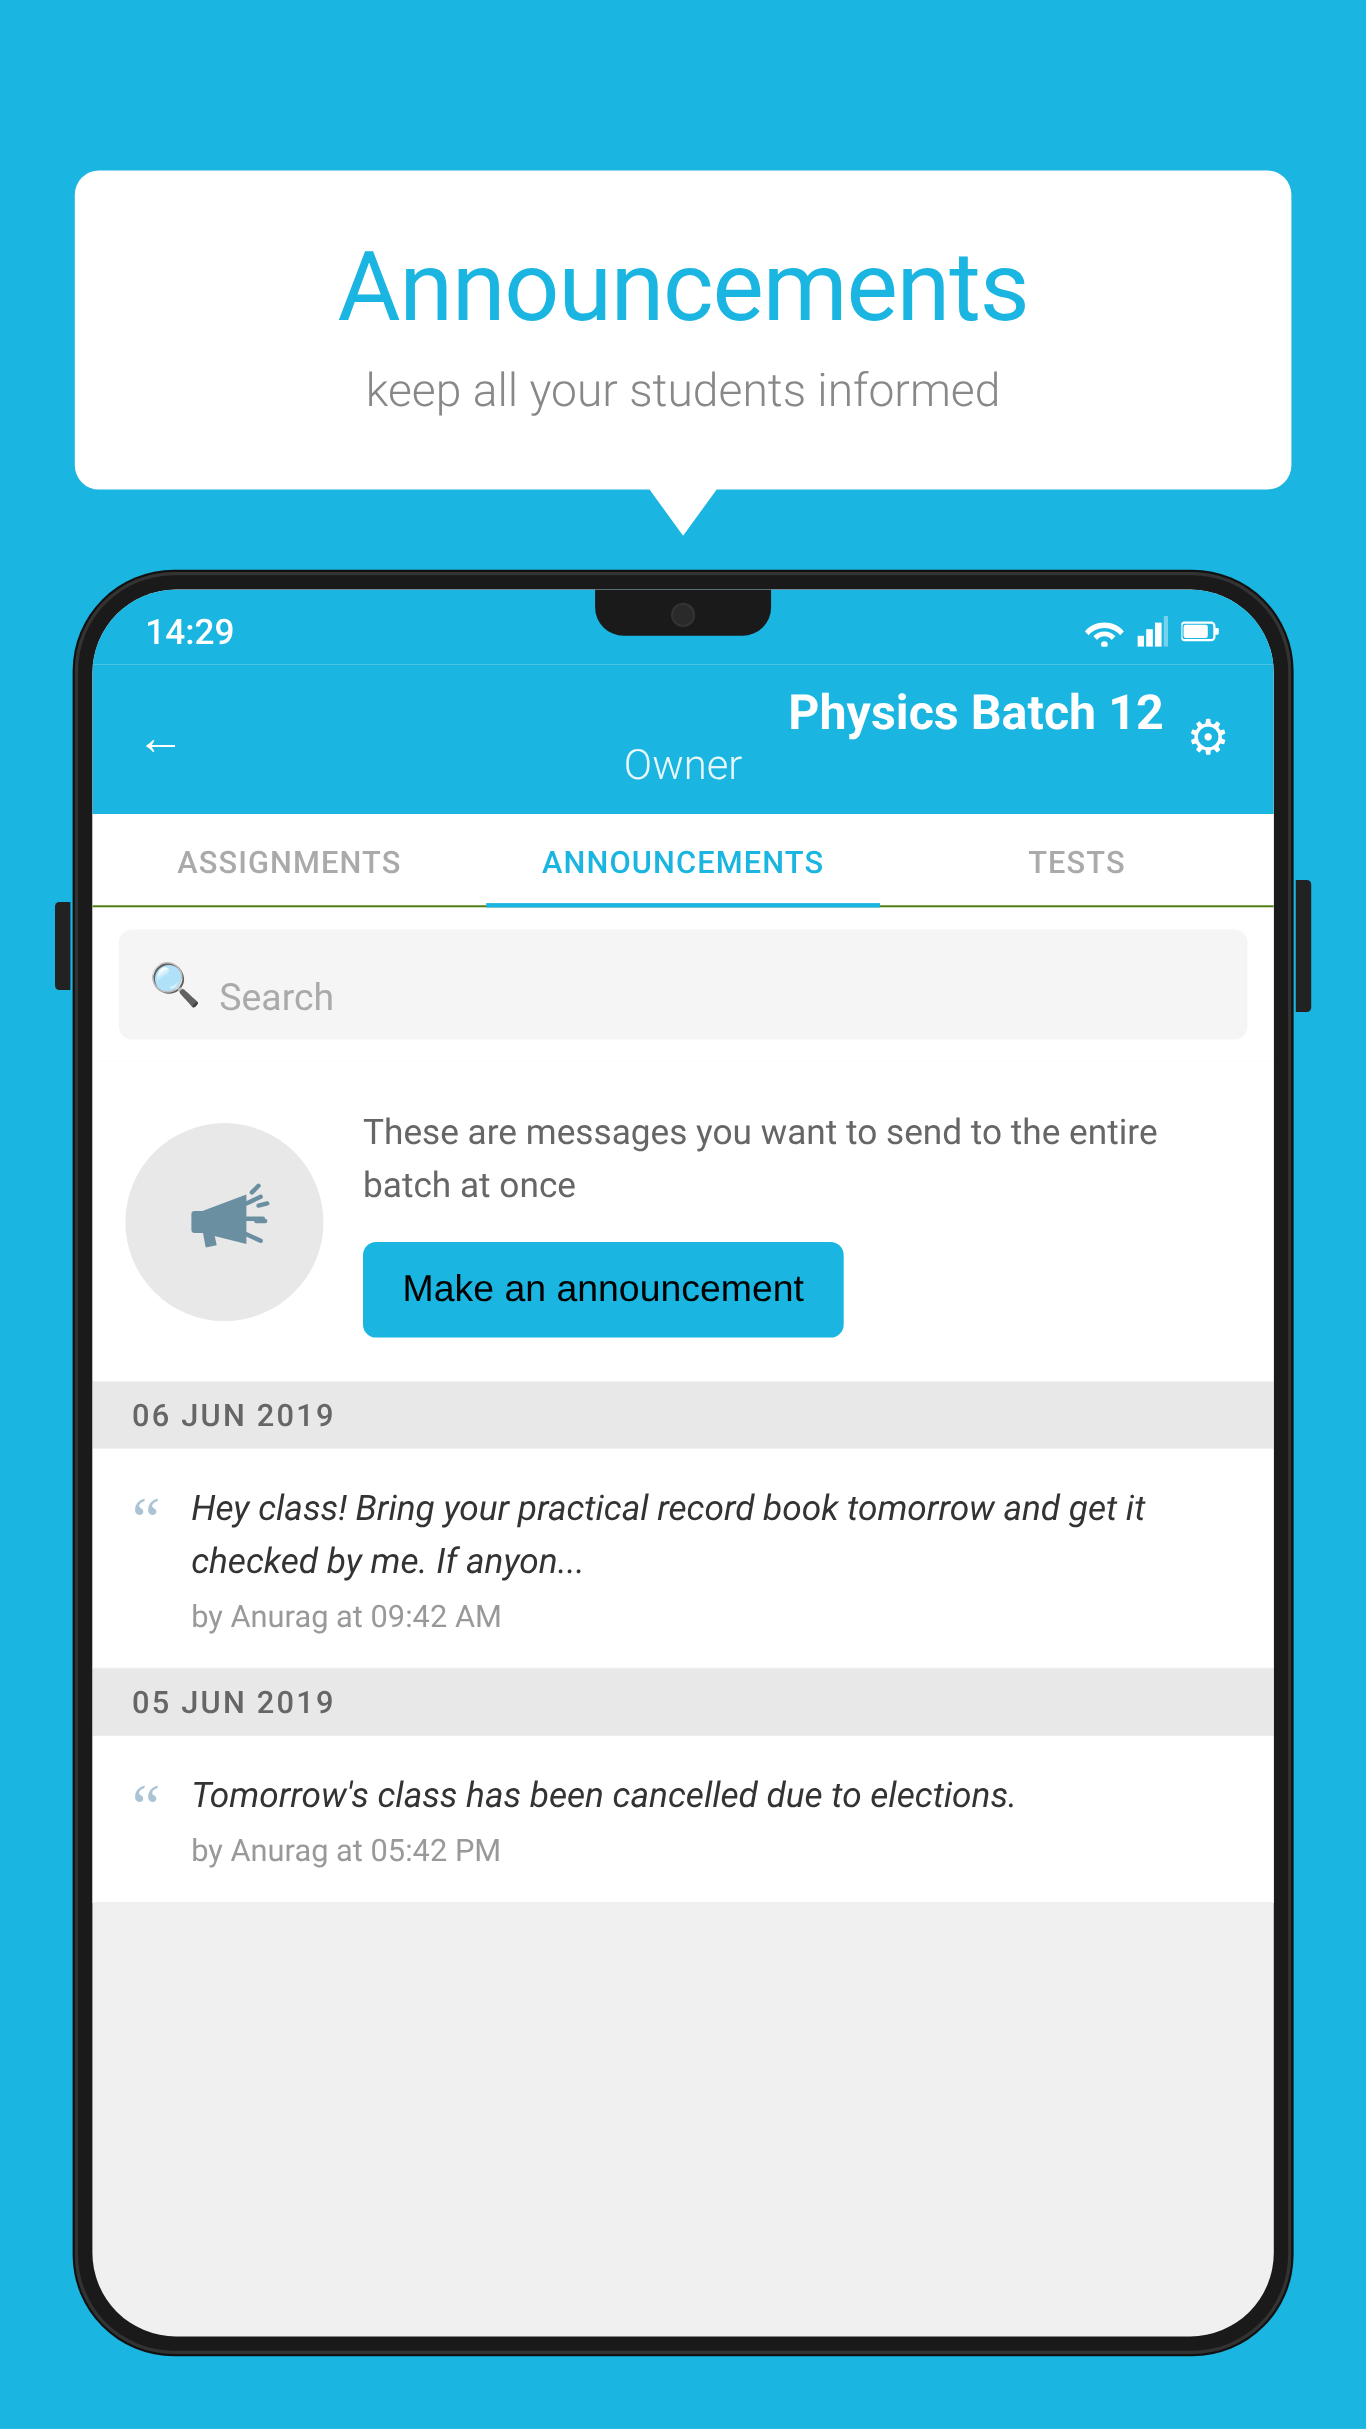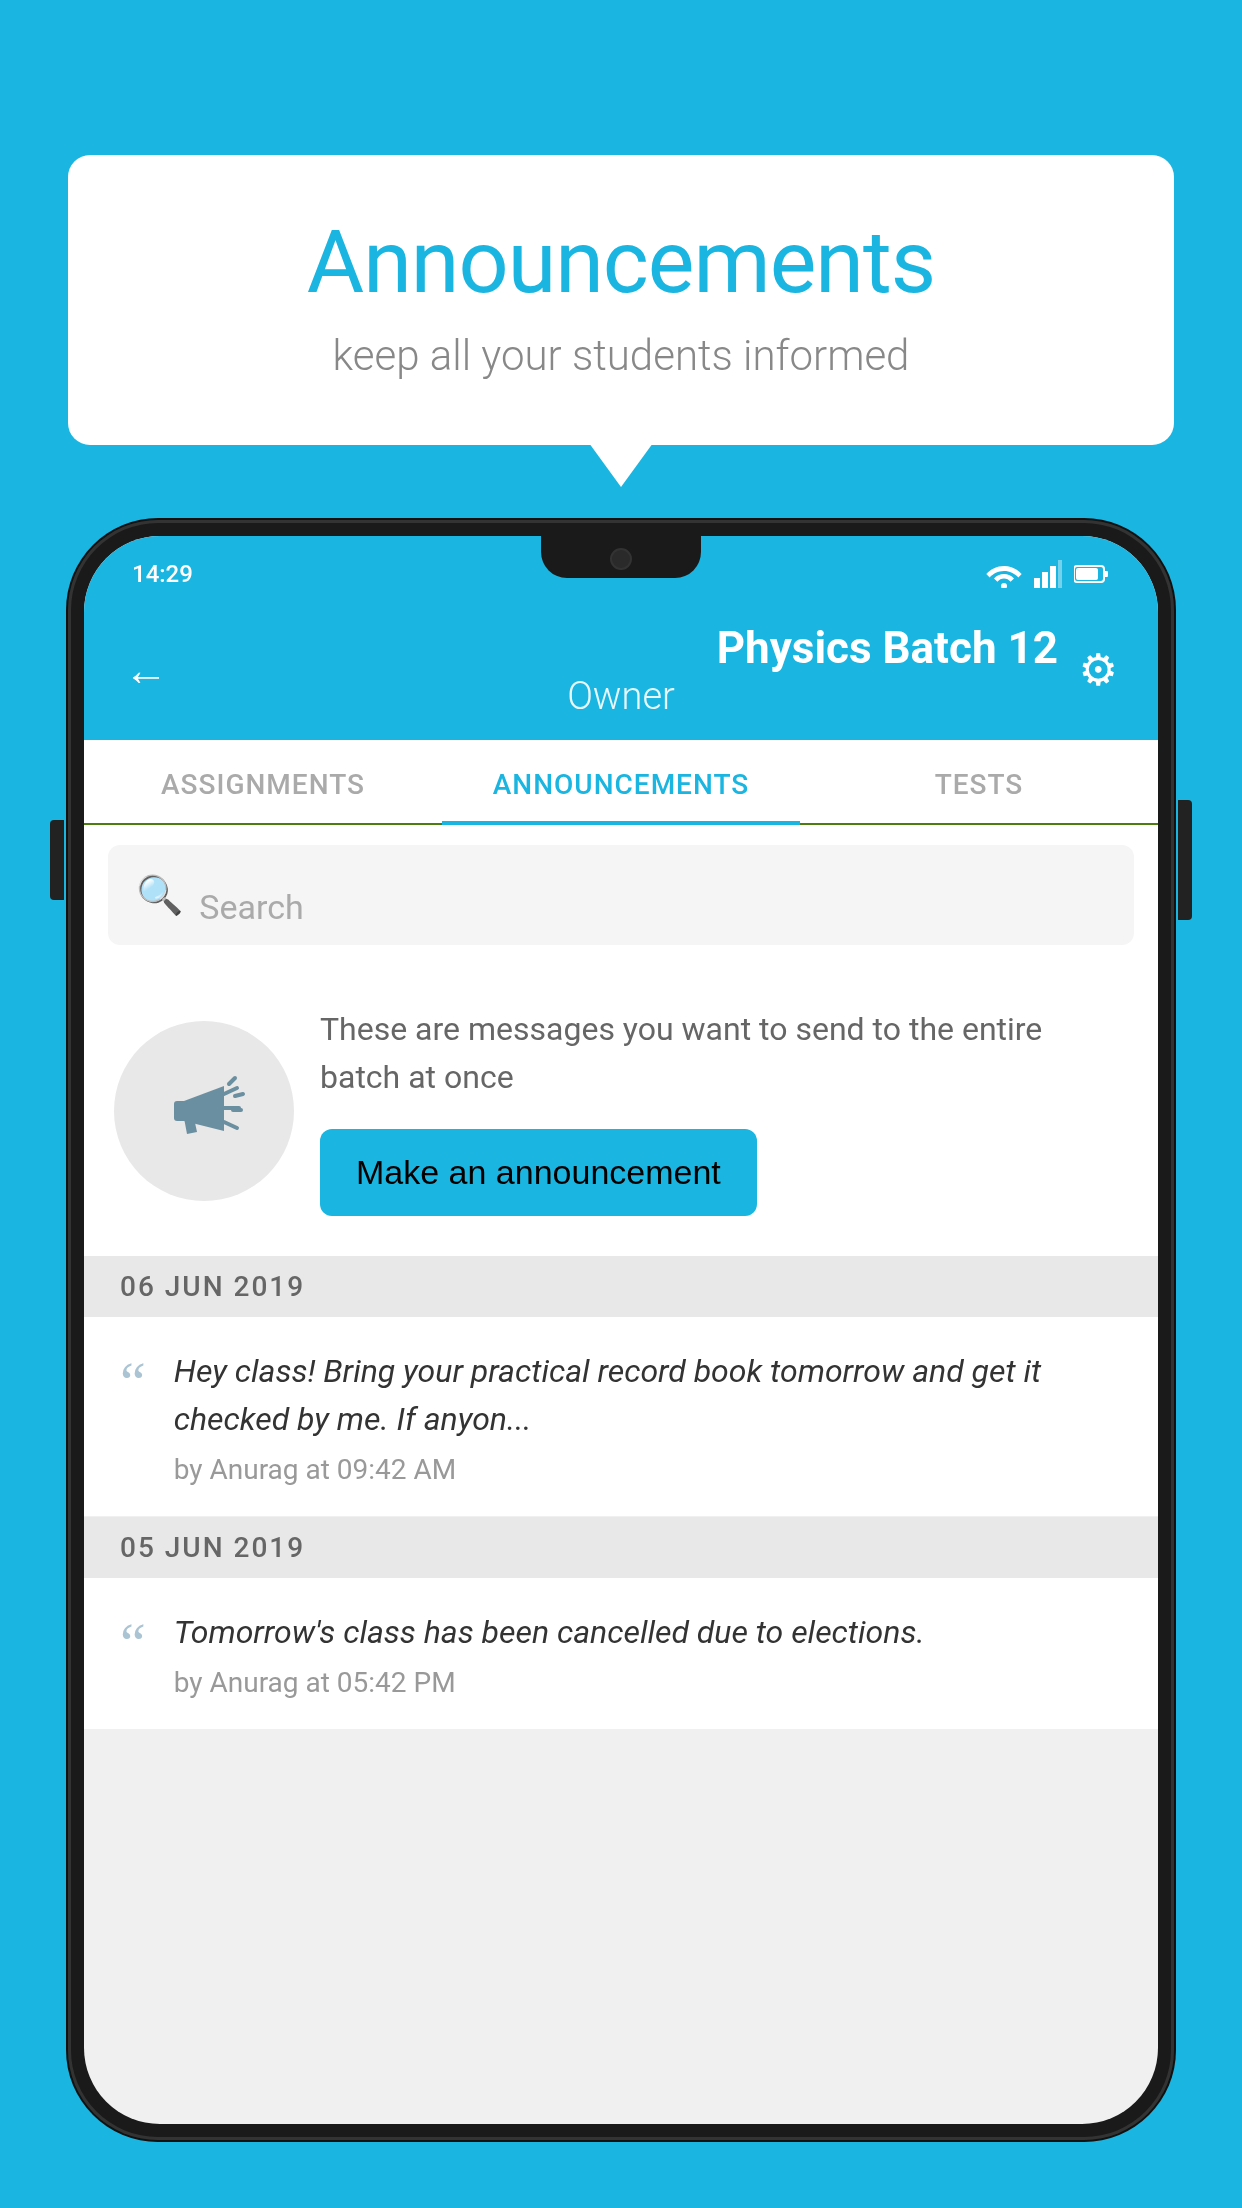--- a/index.html
+++ b/index.html
@@ -137,21 +137,21 @@
       height: 68px;
       display: flex;
       align-items: center;
       justify-content: space-between;
       padding: 0 48px;
       padding-top: 8px;
     }
 
     .status-time {
       color: white;
-      font-size: 24px;
+      font-size: 32px;
       font-weight: 500;
     }
 
     .status-icons {
       display: flex;
       align-items: center;
       gap: 12px;
     }
 
     .status-icons svg {
@@ -257,21 +257,21 @@
       font-size: 34px;
       margin-top: 24px;
     }
 
     
     .promo-area {
       background: white;
       padding: 40px 30px;
       display: flex;
       align-items: center;
-      gap: 26px;
+      gap: 36px;
     }
 
     .promo-icon-circle {
       width: 180px;
       height: 180px;
       background: #e8e8e8;
       border-radius: 50%;
       display: flex;
       align-items: center;
       justify-content: center;

